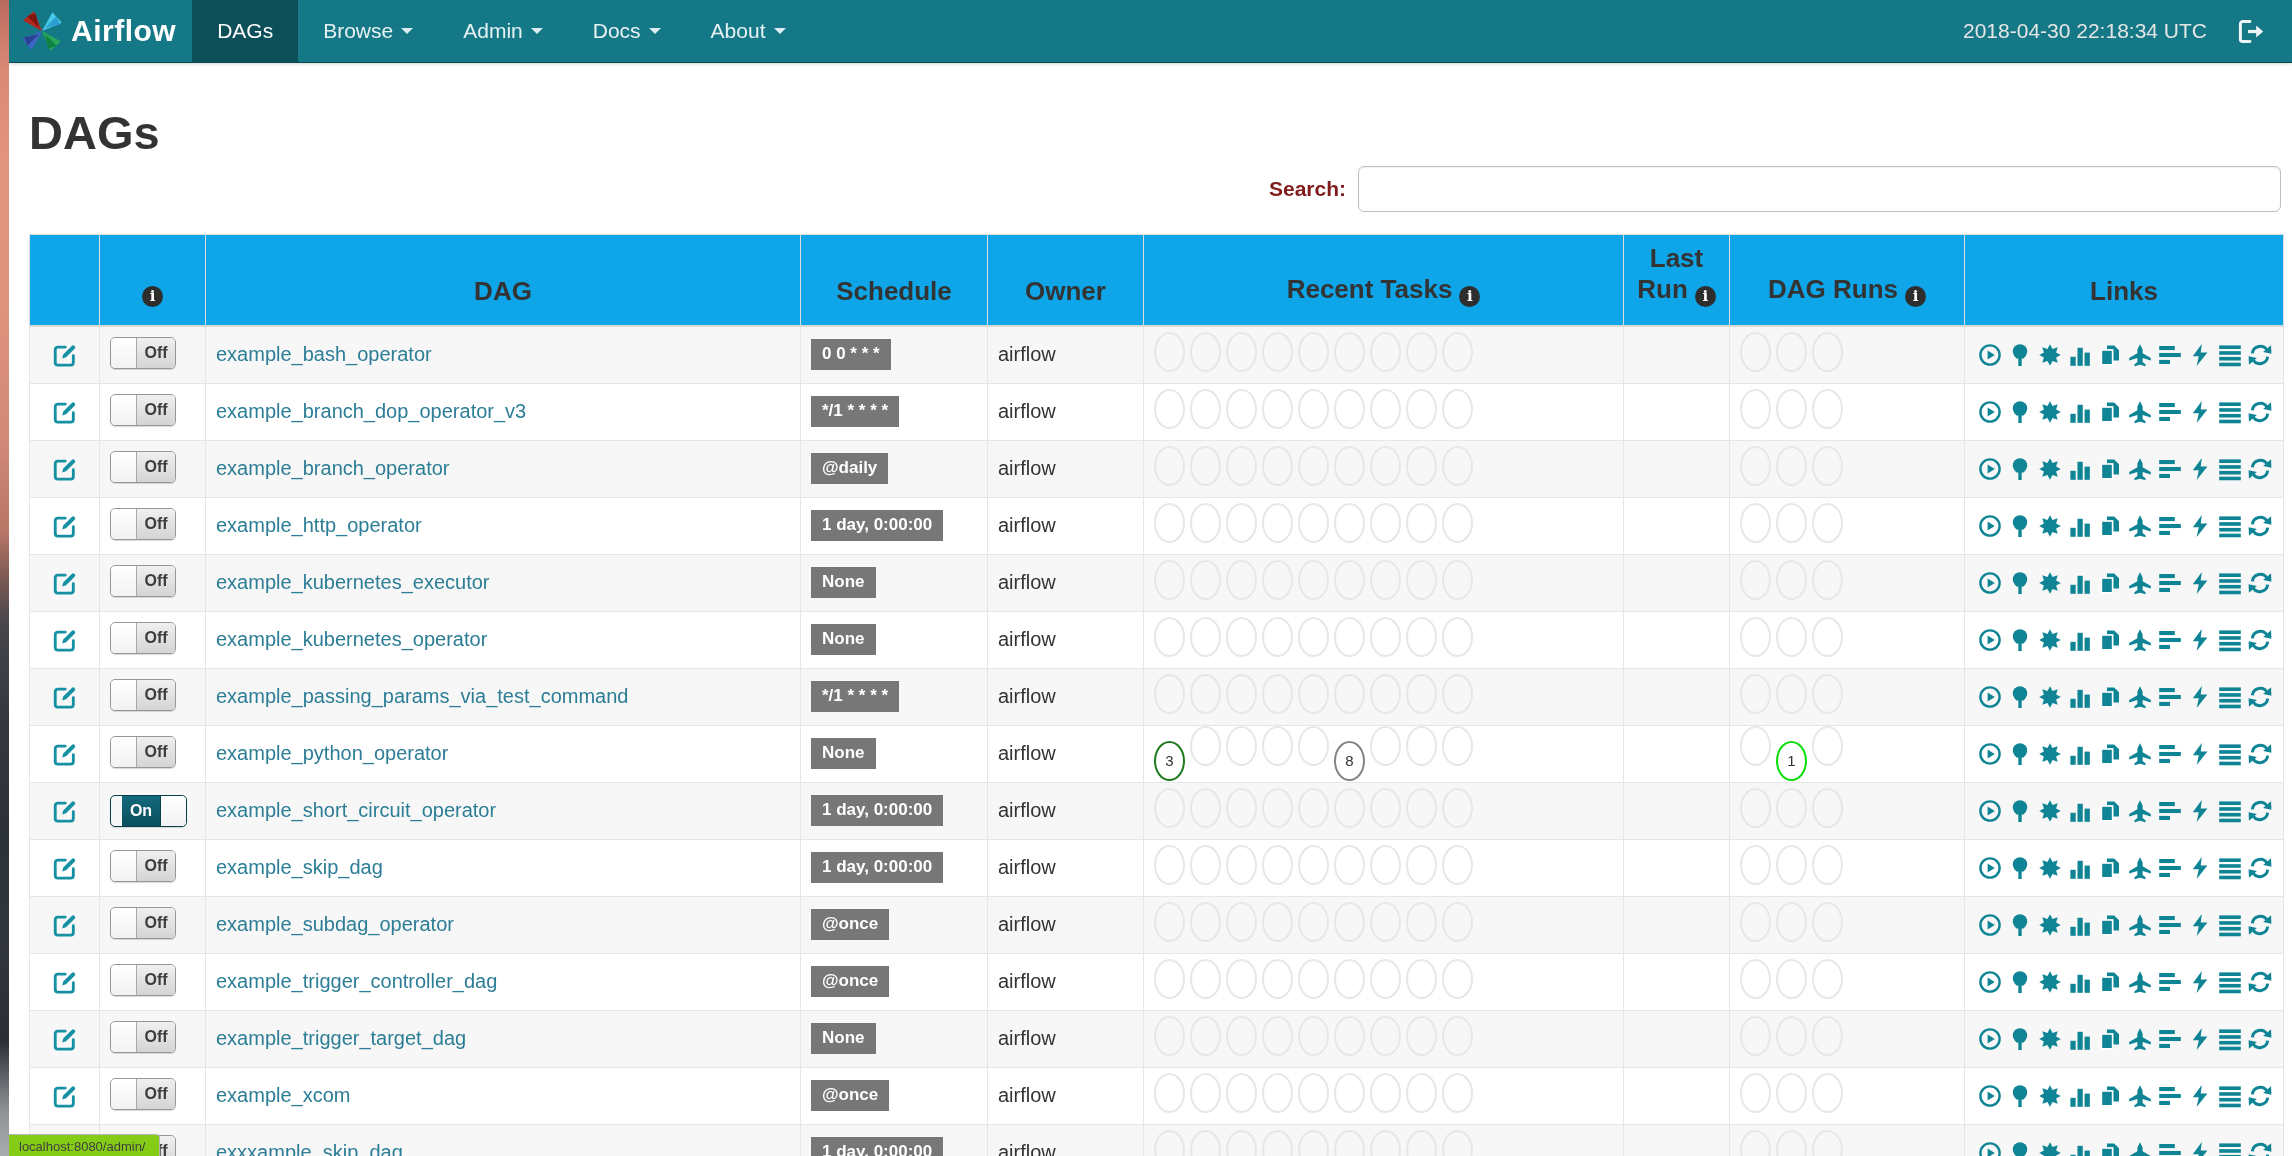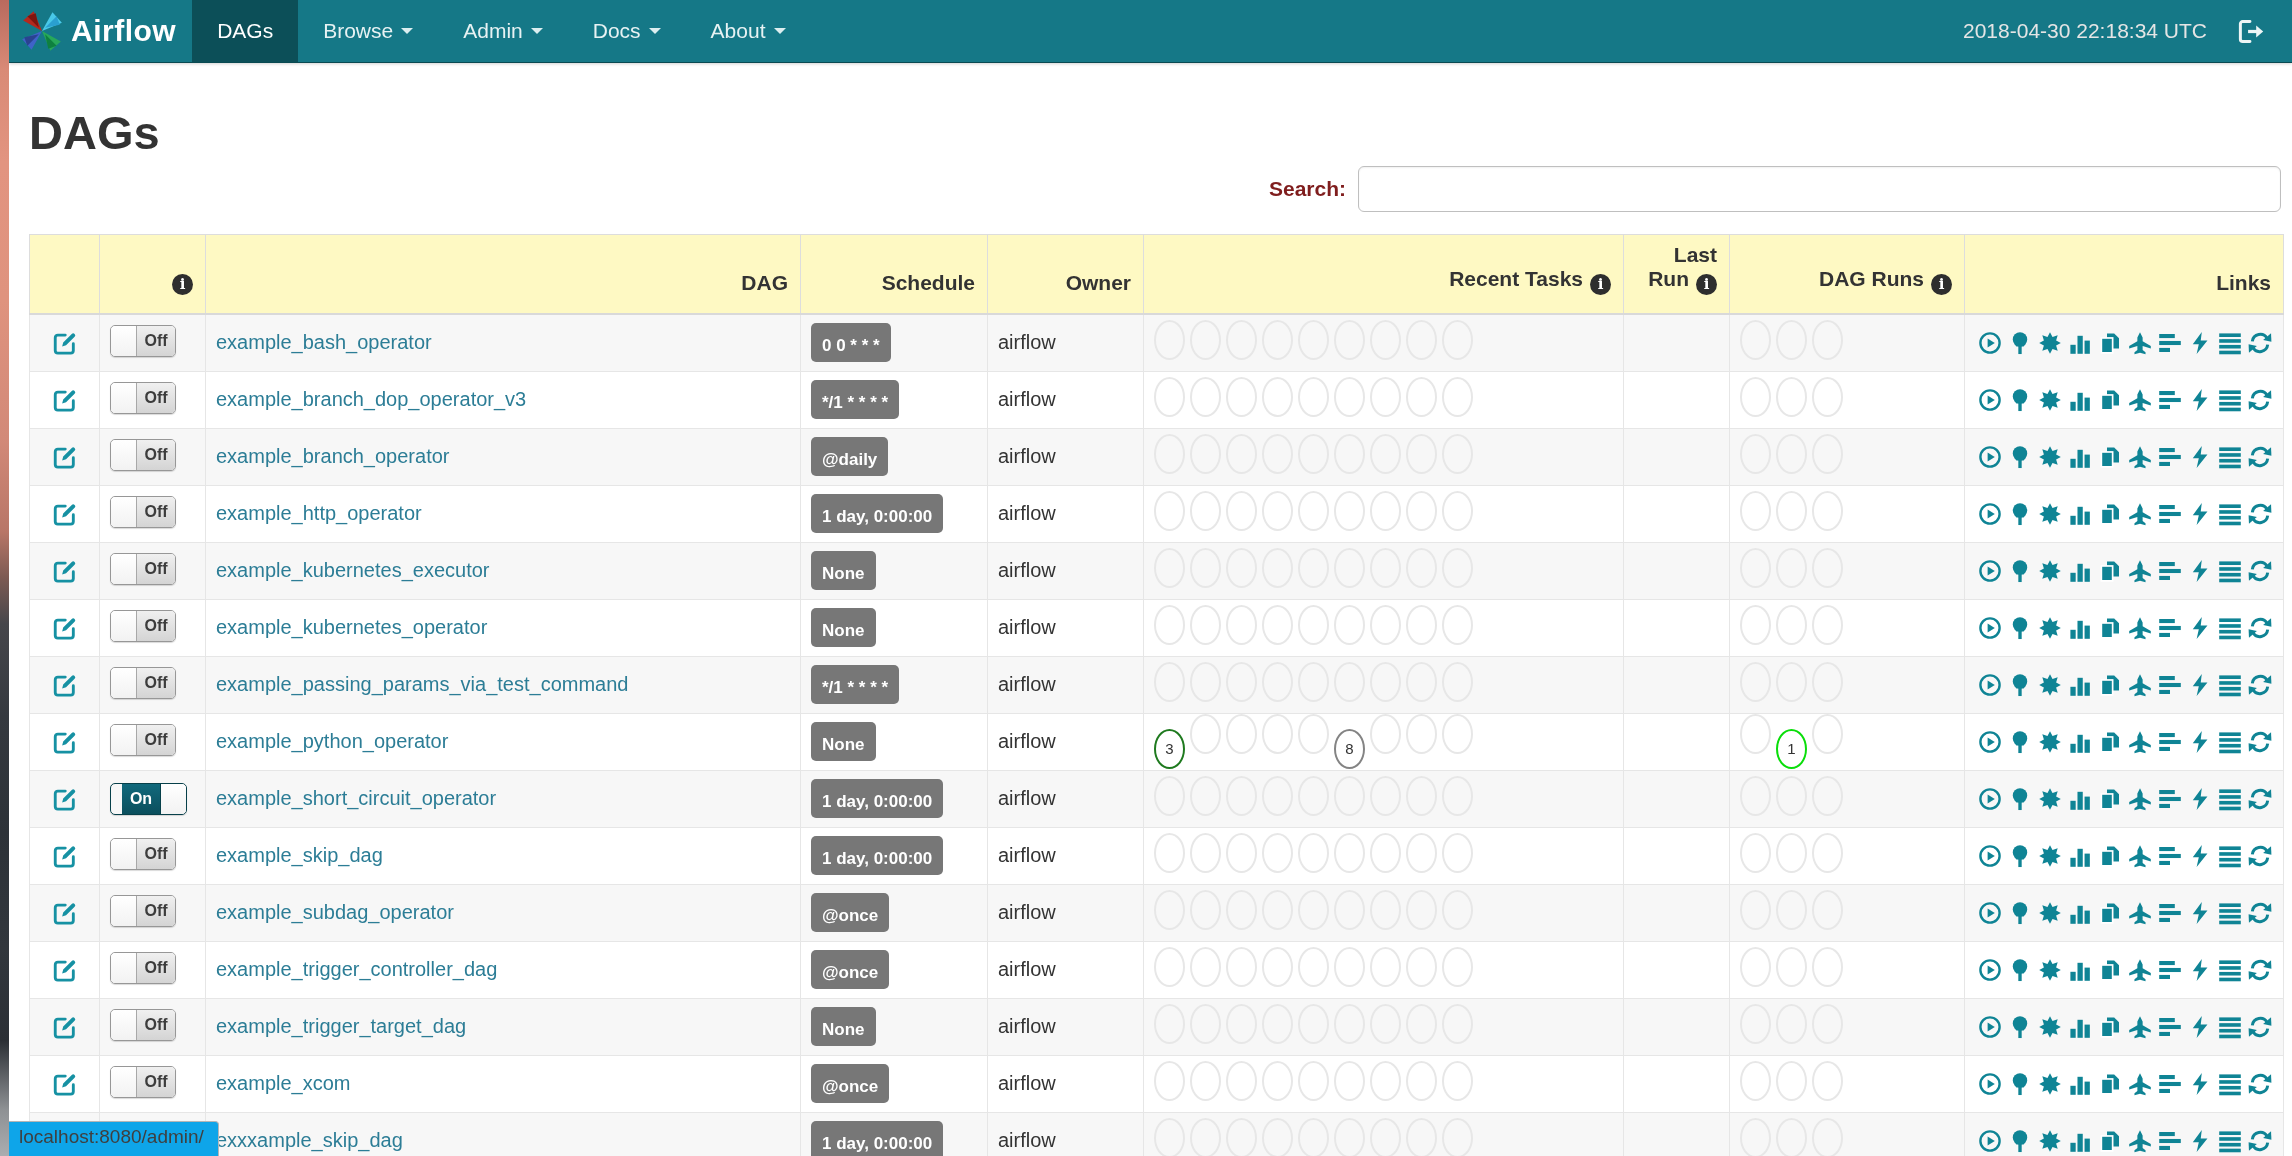--- a/index.html
+++ b/index.html
@@ -53,23 +53,23 @@
   .search-input{
     width:923px;height:46px;box-sizing:border-box;border:1px solid #bfbfbf;
     border-radius:6px;font-size:20px;padding:0 12px;background:#fff;outline:none;
     box-shadow:inset 0 1px 2px rgba(0,0,0,.06);
     font-family:"Liberation Sans","DejaVu Sans",sans-serif;
   }
 
   
   table.dags{border-collapse:collapse;table-layout:fixed;width:2254px;font-size:20px;}
   table.dags th{
-    background:#fef9c3;border:1px solid #ddd;border-bottom:2px solid #d9d9d9;
+    background:#0ea5e9;border:1px solid #ddd;border-bottom:2px solid #d9d9d9;
     height:77px;box-sizing:border-box;vertical-align:bottom;
-    padding:8px 12px 18px 12px;font-weight:bold;font-size:21px;text-align:right;color:#333;
+    padding:8px 12px 18px 12px;font-weight:bold;font-size:26px;text-align:center;color:#333;
   }
   table.dags td{
     border:1px solid #e6e6e6;height:57px;box-sizing:border-box;
     padding:0 10px;vertical-align:middle;background:#fff;
   }
   table.dags tbody tr:nth-child(odd) td{background:#f7f7f7;}
   .th-info,.td-edit{text-align:center;}
   .th-links{text-align:center;}
   .info-badge{
     display:inline-block;width:21px;height:21px;border-radius:50%;
@@ -92,45 +92,45 @@
   .toggle .knob{width:25px;background:linear-gradient(#ffffff,#f2f2f2);}
   .toggle .t-label{flex:1;text-align:center;line-height:29px;}
   .toggle.off .knob{order:0;border-right:1px solid #a8a8a8;border-radius:4px 0 0 4px;}
   .toggle.off .t-label{order:1;background:linear-gradient(#f0f0f0,#d4d4d4);color:#3c3c3c;}
   .toggle.on{border-color:#07404a;padding-left:11px;}
   .toggle.on .t-label{order:0;background:linear-gradient(#11697c,#0b4f5d);color:#fff;}
   .toggle.on .knob{order:1;border-left:1px solid #07404a;border-radius:0 4px 4px 0;}
 
   .dag-link{color:#2c7d96;text-decoration:none;cursor:pointer;}
   .badge-sched{
-    display:inline-block;background:#777;color:#fff;border-radius:5px;
-    padding:13px 11px 6px 11px;font-size:17px;font-weight:bold;white-space:nowrap;
+    display:inline-block;background:#777;color:#fff;border-radius:0;
+    padding:5px 11px 6px 11px;font-size:17px;font-weight:bold;white-space:nowrap;
   }
   .td-owner{color:#333;padding-left:14px;}
 
   
   .circles{white-space:nowrap;display:inline-block;}
   .circle{
     display:inline-block;box-sizing:border-box;width:31px;height:40px;
     border:2px solid #e7e7e7;border-radius:50%;margin-right:5px;background:transparent;
     text-align:center;line-height:36px;font-size:15px;color:#333;cursor:pointer;
   }
   .circle.c-success{border-color:#1f7a1f;}
   .circle.c-running{border-color:#0ade0a;}
   .circle.c-queued{border-color:#848484;}
 
   
   .td-links{text-align:center;white-space:nowrap;}
   .link-icon{width:24px;height:24px;color:#0f8495;margin:0 3px;vertical-align:middle;cursor:pointer;}
 
   
   .status-bubble{
-    position:absolute;left:9px;bottom:0;z-index:60;background:#0ea5e9;
+    position:absolute;left:9px;bottom:0;z-index:60;background:#84cc16;
     border:1px solid #b5b5b5;border-left:none;border-bottom:none;
-    border-top-right-radius:4px;padding:4px 14px 8px 10px;font-size:19px;color:#3f3f3f;
+    border-top-right-radius:4px;padding:4px 14px 2px 10px;font-size:13px;color:#3f3f3f;
   }
   .svg-defs{position:absolute;width:0;height:0;overflow:hidden;}
 </style>
 </head>
 <body>
 
 <svg class="svg-defs" xmlns="http://www.w3.org/2000/svg">
   <defs>
     <symbol id="sym-edit" viewBox="0 0 20 20">
       <path d="M16.4 10.6 V15.8 a2 2 0 0 1 -2 2 H4.5 a2 2 0 0 1 -2 -2 V5.9 a2 2 0 0 1 2 -2 H10.2" fill="none" stroke="currentColor" stroke-width="2.2" stroke-linecap="round"></path>

